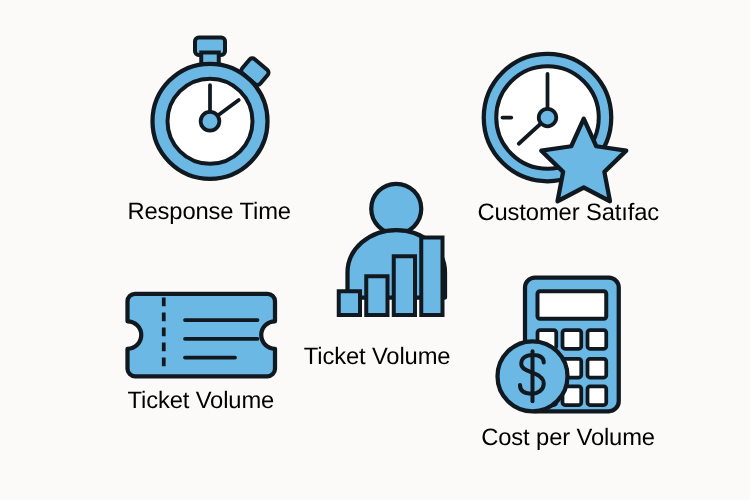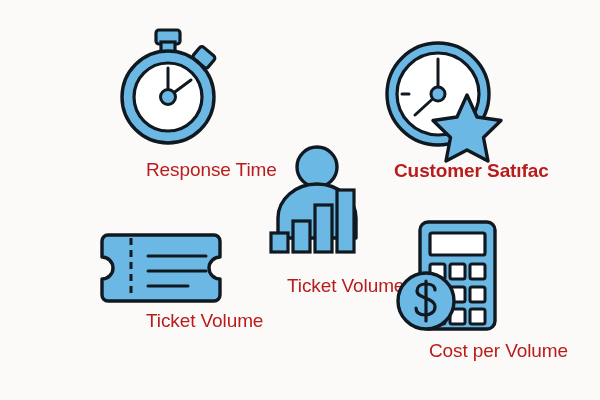--- a/index.html
+++ b/index.html
@@ -22,37 +22,36 @@
   .item {
     position: absolute;
   }
   .icon-wrap {
     position: absolute;
   }
   .label {
     position: absolute;
     font-family: "Liberation Sans", sans-serif;
     font-size: 19px;
-    color: #b91c1c;
+    color: #000000;
     white-space: nowrap;
     letter-spacing: -0.1px;
-    margin-left: 44px;
   }
   
   #item-response-time  { left: 0;   top: 0;   }
   #item-customer-sat   { left: 0;   top: 0;   }
   #item-ticket-ticket  { left: 0;   top: 0;   }
   #item-ticket-person  { left: 0;   top: 0;   }
   #item-cost-ticket    { left: 0;   top: 0;   }
 
   .icon-response-time  { left: 112px; top: 28px;  width: 112px; height: 118px; }
   .lbl-response-time   { left: 102px; top: 159px; }
 
   .icon-customer-sat   { left: 383px; top: 38px;  width: 122px; height: 120px; }
-  .lbl-customer-sat    { left: 350px; top: 160px; font-weight: bold; }
+  .lbl-customer-sat    { left: 382px; top: 160px; }
 
   .icon-ticket-ticket  { left: 100px; top: 233px; width: 122px; height: 70px;  }
   .lbl-ticket-ticket   { left: 102px; top: 310px; }
 
   .icon-ticket-person  { left: 268px; top: 145px; width: 98px;  height: 118px; }
   .lbl-ticket-person   { left: 243px; top: 275px; }
 
   .icon-cost-ticket    { left: 396px; top: 219px; width: 116px; height: 115px; }
   .lbl-cost-ticket     { left: 385px; top: 340px; }
 

